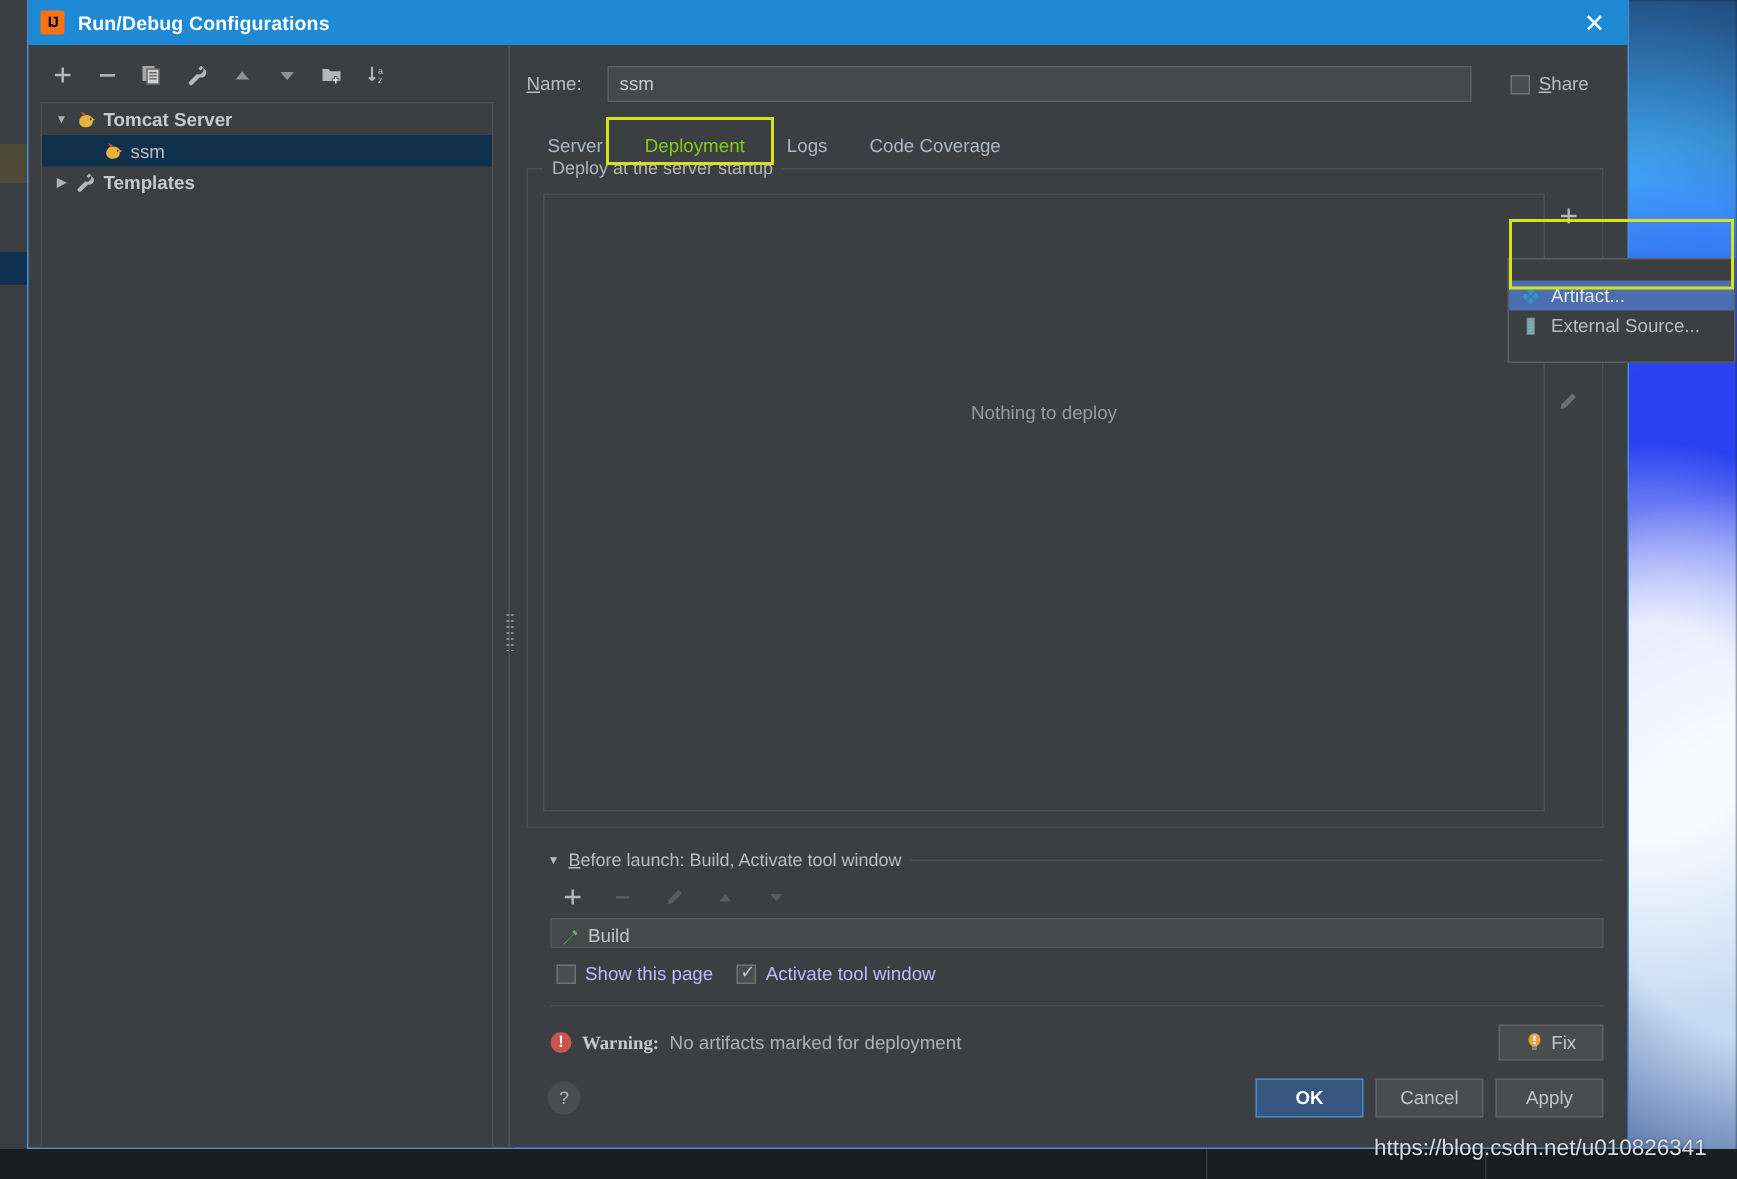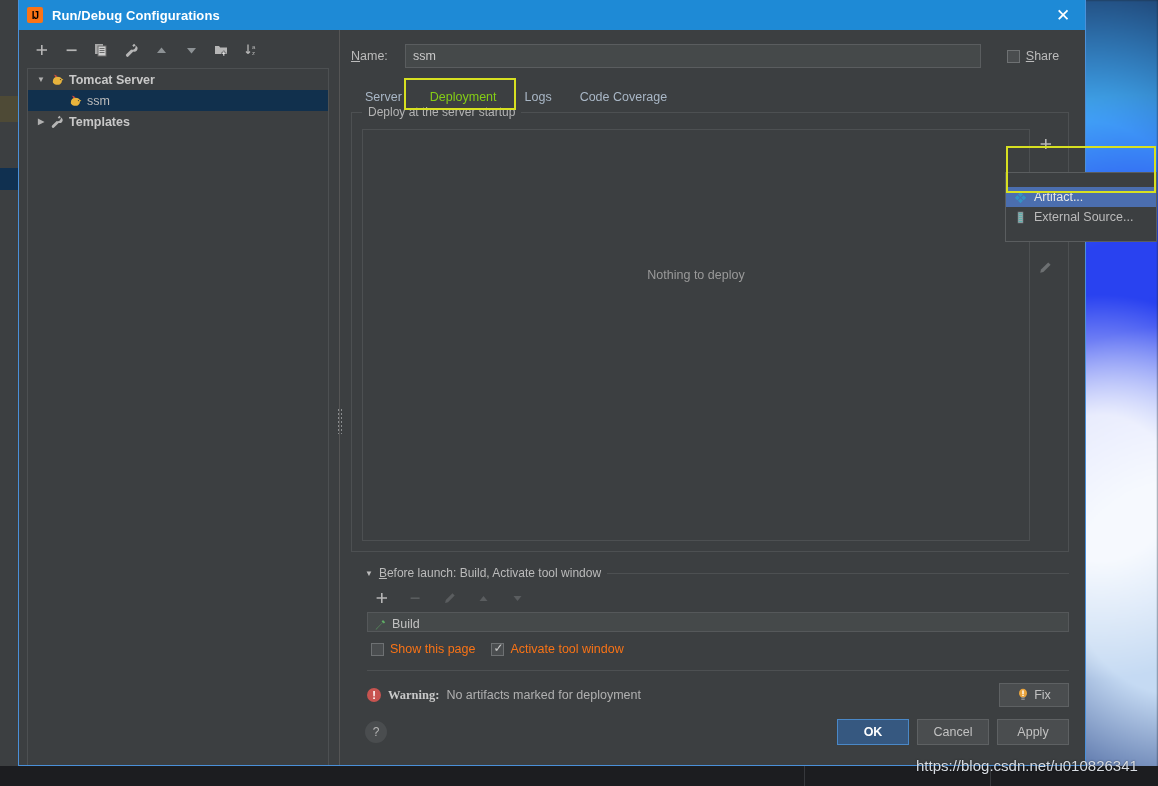--- a/index.html
+++ b/index.html
@@ -118,21 +118,21 @@
   .vtb{ width:22px;height:22px;display:flex;align-items:center;justify-content:center;cursor:pointer;}
 
   
   .bl-head{ display:flex; align-items:center; gap:6px; margin:14px 0 0 14px; font-size:12px; color:#bbb;}
   .bl-head .rule{ flex:1; height:1px; background:#4d5052; margin-right:16px;}
   .bl-toolbar{ display:flex; align-items:center; gap:14px; margin:8px 0 0 20px; height:20px;}
   .bl-list{
     margin:4px 16px 0 16px; height:20px; background:#45494a; border:1px solid #55585a;
     display:flex; align-items:flex-end; gap:6px; padding-left:6px; font-size:12.5px; color:#c2c2c2;
   }
-  .bl-checks{ display:flex; align-items:center; gap:8px; margin:10px 0 0 20px; font-size:12.5px; color:#f97316;}
+  .bl-checks{ display:flex; align-items:center; gap:8px; margin:10px 0 0 20px; font-size:12.5px; color:#c4b5fd;}
   .bl-checks .grp{display:flex;align-items:center;gap:6px; margin-right:8px;}
 
   .sep{ height:1px; background:#4d5052; margin:14px 16px 0 16px;}
   .warnrow{ display:flex; align-items:center; margin:12px 16px 0 16px; gap:7px; font-size:12.5px;}
   .warn-ico{ width:14px;height:14px;border-radius:50%;background:#c75450;color:#fff;font-size:11px;font-weight:bold;display:flex;align-items:center;justify-content:center;flex:none;}
   .warn-b{ font-weight:bold; color:#c9c9c9;font-family:Liberation Serif, serif;}
   .warn-t{ color:#b0b0b0;}
   .fixbtn{
     margin-left:auto; height:24px; min-width:70px; background:#4a4d4f; border:1px solid #5e6163;
     color:#c2c2c2; font-size:12.5px; display:flex; align-items:center; justify-content:center; gap:5px; cursor:pointer;

